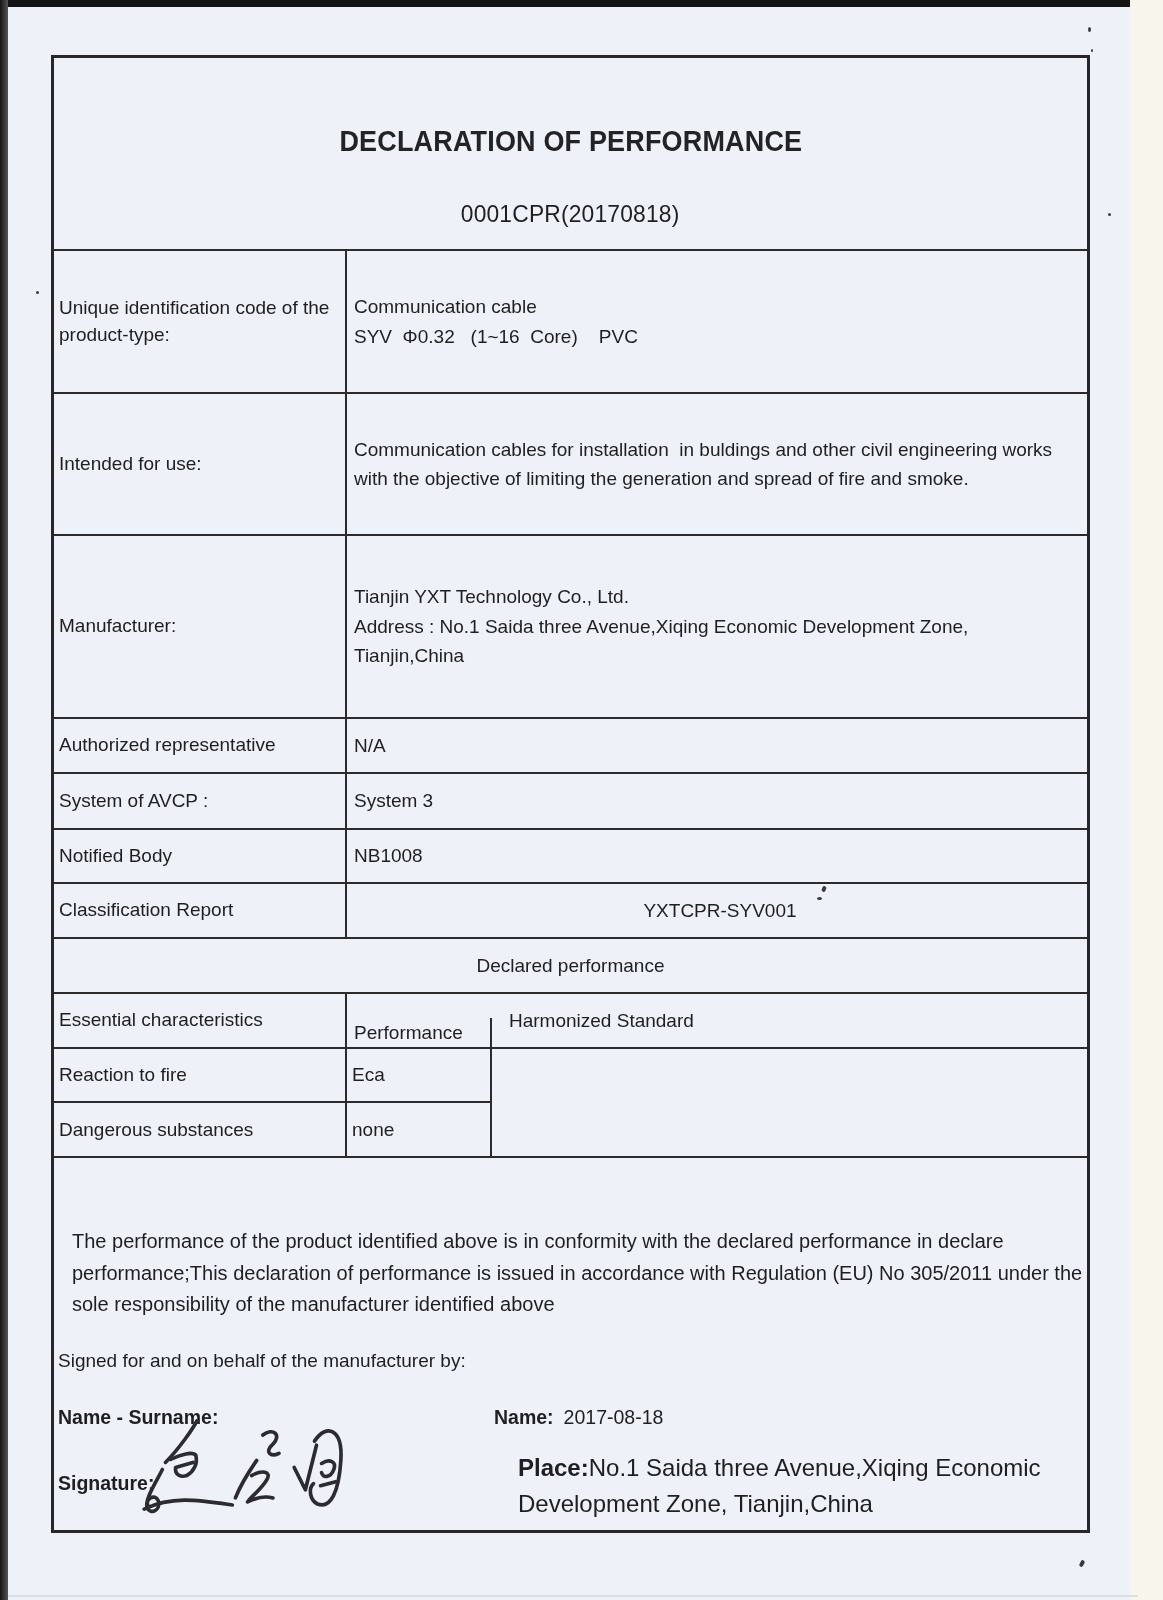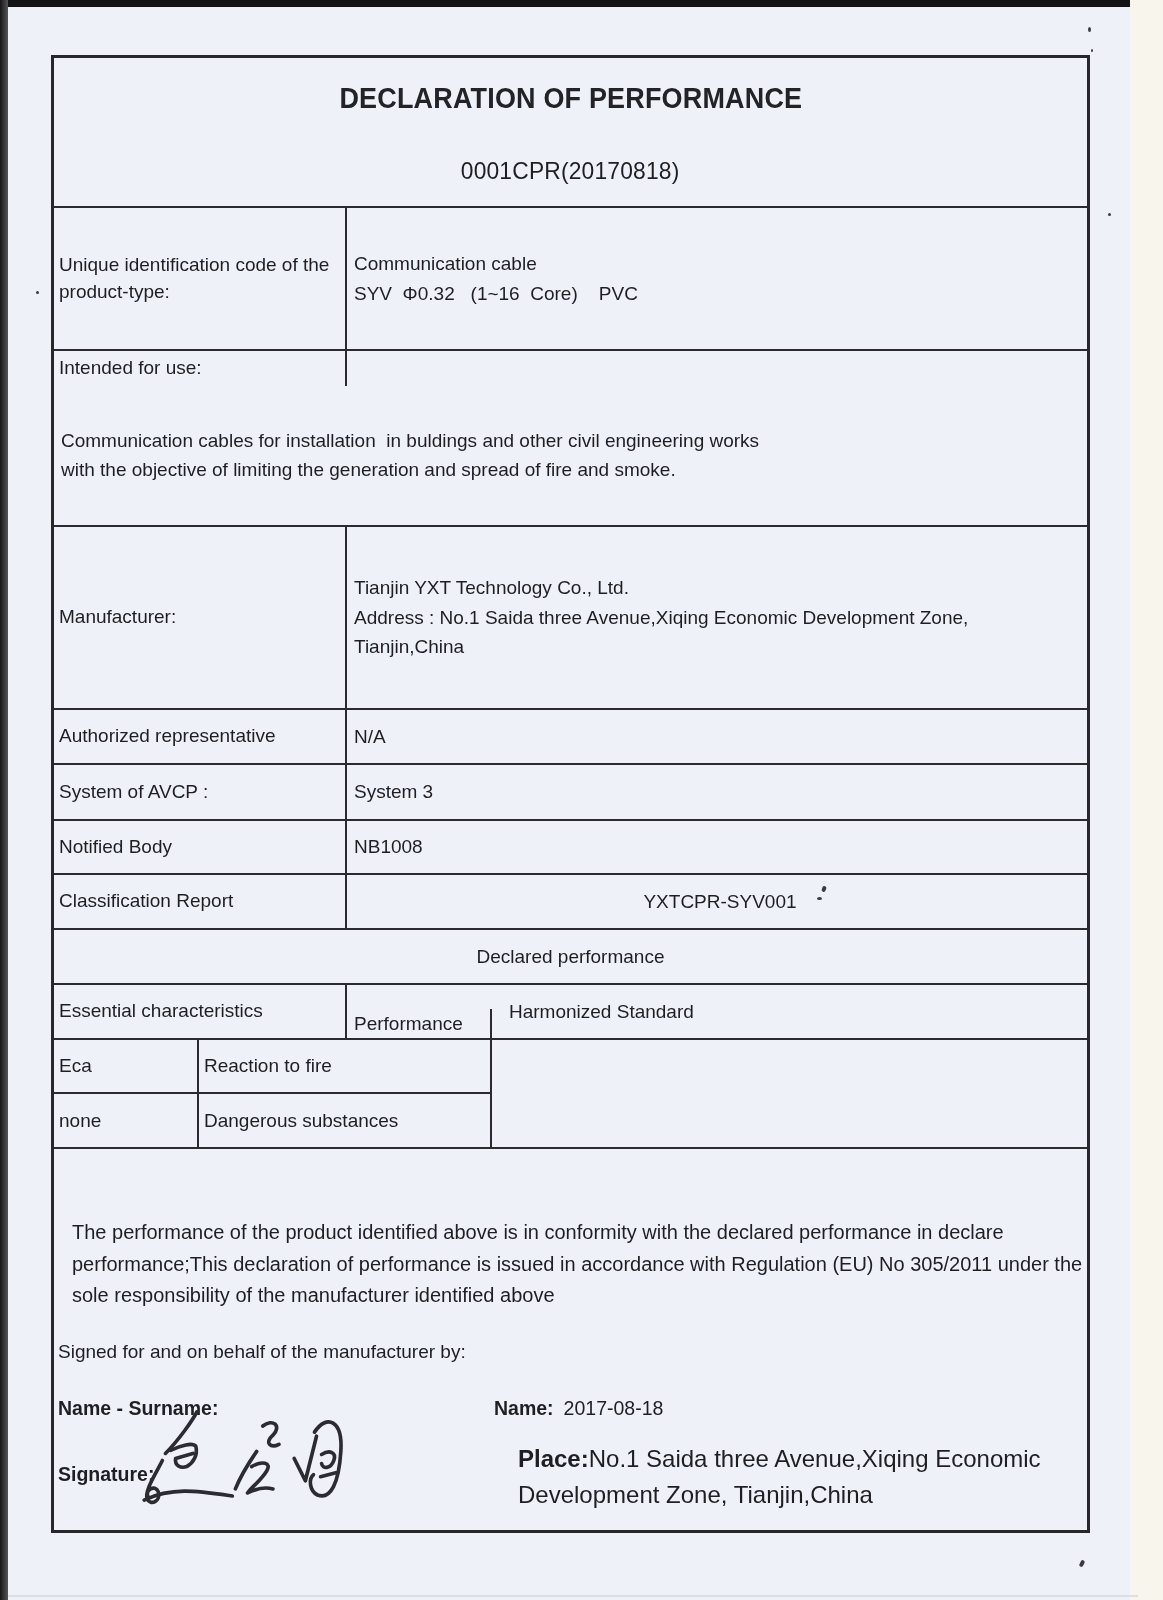--- a/index.html
+++ b/index.html
@@ -25,23 +25,23 @@
   .sp-g { left:36px;   top:291px; width:3px; height:3px; }
 
   
   .doc {
     position:absolute; left:51px; top:55px; width:1039px; height:1478px;
     border:3px solid #27272b; box-sizing:border-box;
     display:flex; flex-direction:column; background:transparent;
   }
   .trow { display:flex; border-bottom:2px solid #2b2b2f; box-sizing:border-box; }
 
-  .r-head  { height:150px; flex-direction:column; align-items:center; }
+  .r-head  { height:150px; flex-direction:column; align-items:center;margin-top:43px; }
   .r-uid   { height:143px; }
-  .r-use   { height:176px;flex-direction:column; }
+  .r-use   { height:142px; }
   .r-man   { height:183px; }
   .r-auth  { height:55px; }
   .r-avcp  { height:56px; }
   .r-nb    { height:54px; }
   .r-class { height:55px; }
   .r-decl  { height:55px; align-items:center; justify-content:center; }
   .r-essh  { height:55px; }
   .r-merge { height:109px; }
   .r-bottom{ flex:1; border-bottom:none; position:relative; display:block; }
 
@@ -155,27 +155,27 @@
       <div class="section-title">Declared performance</div>
     </div>
 
     <div class="trow r-essh">
       <div class="cell-label">Essential characteristics</div>
       <div class="cell-perf">Performance</div>
       <div class="mcell-std">Harmonized Standard</div>
     </div>
 
     <div class="trow r-merge">
+      <div class="mcol mcol-a">
+        <div class="mcell top">Reaction to fire</div>
+        <div class="mcell bot">Dangerous substances</div>
+      </div>
       <div class="mcol mcol-b">
         <div class="mcell top">Eca</div>
         <div class="mcell bot">none</div>
-      </div>
-      <div class="mcol mcol-a">
-        <div class="mcell top">Reaction to fire</div>
-        <div class="mcell bot">Dangerous substances</div>
       </div>
     </div>
 
     <div class="trow r-bottom">
       <p class="conformity">The performance of the product identified above is in conformity with the declared performance in declare
 performance;This declaration of performance is issued in accordance with Regulation (EU) No 305/2011 under the
 sole responsibility of the manufacturer identified above</p>
       <p class="signed-by">Signed for and on behalf of the manufacturer by:</p>
 
       <span class="name-label">Name - Surname:</span>

